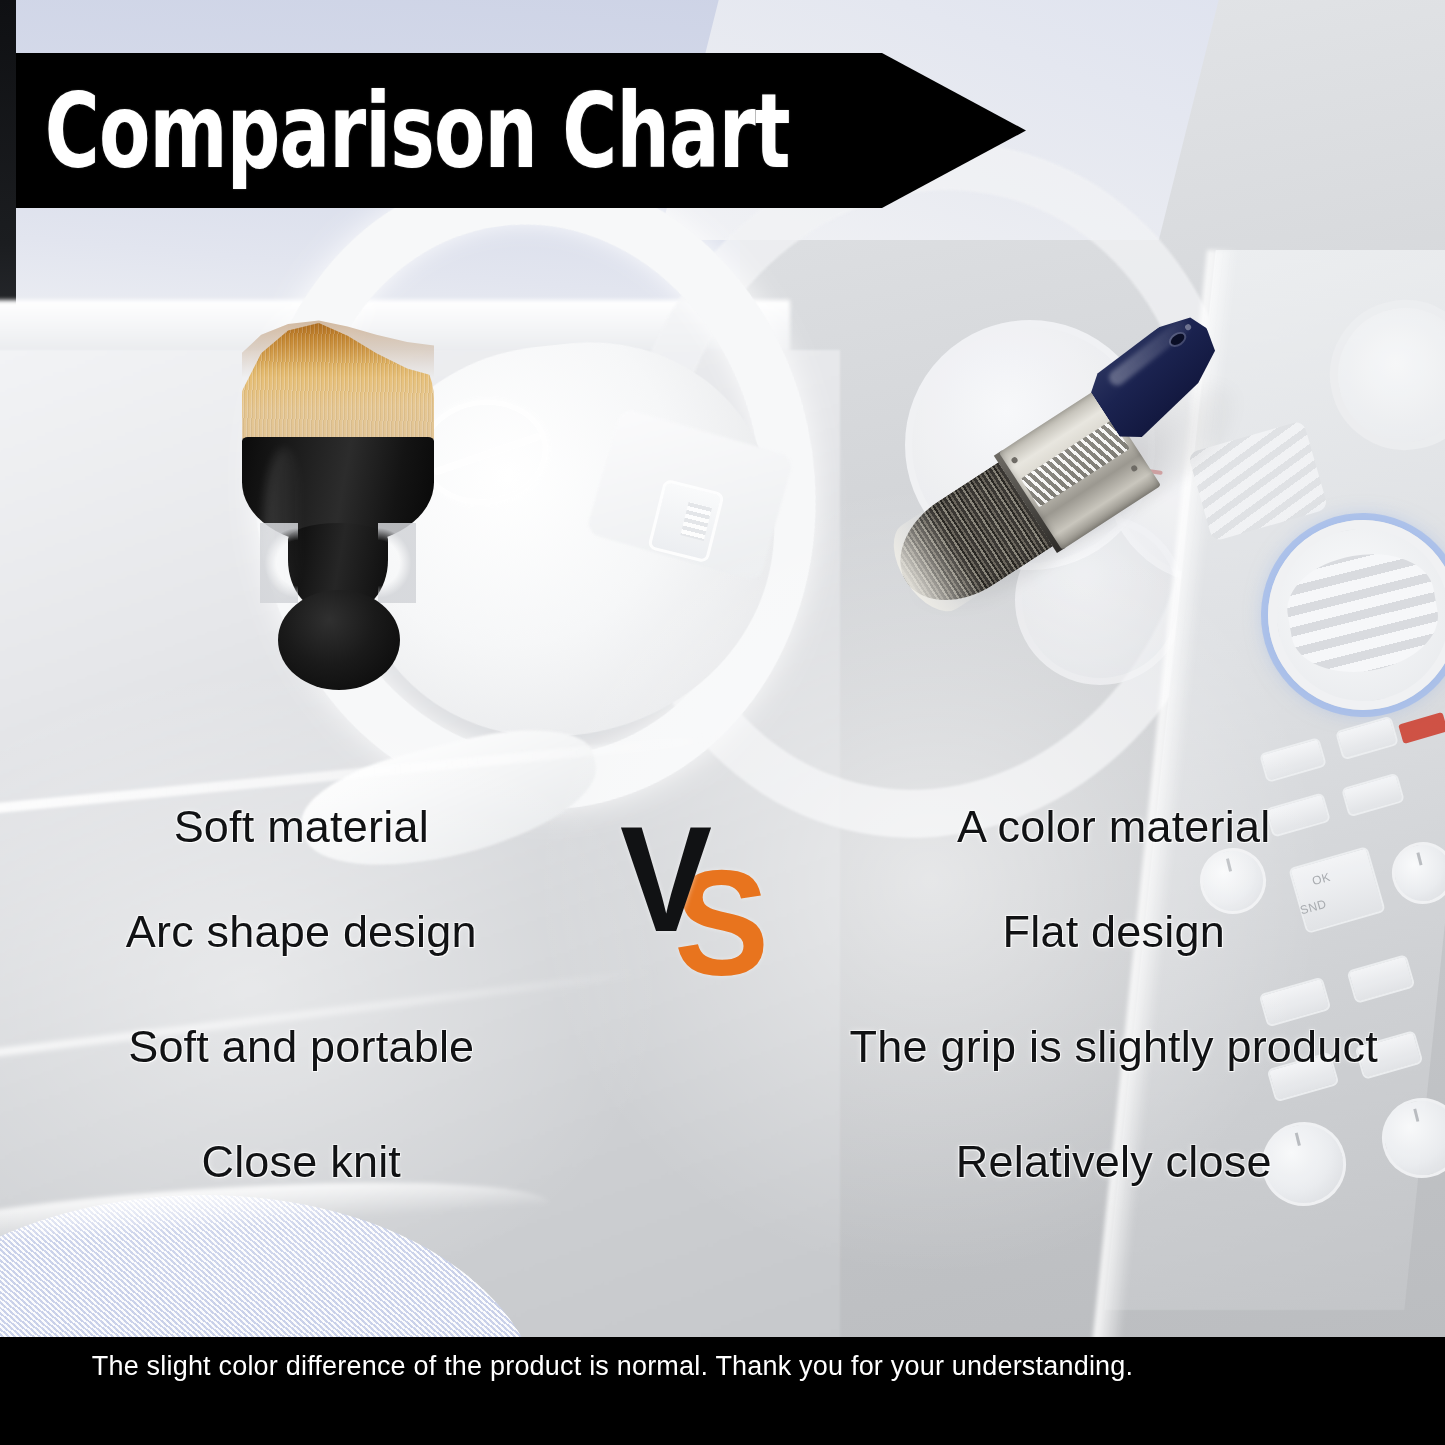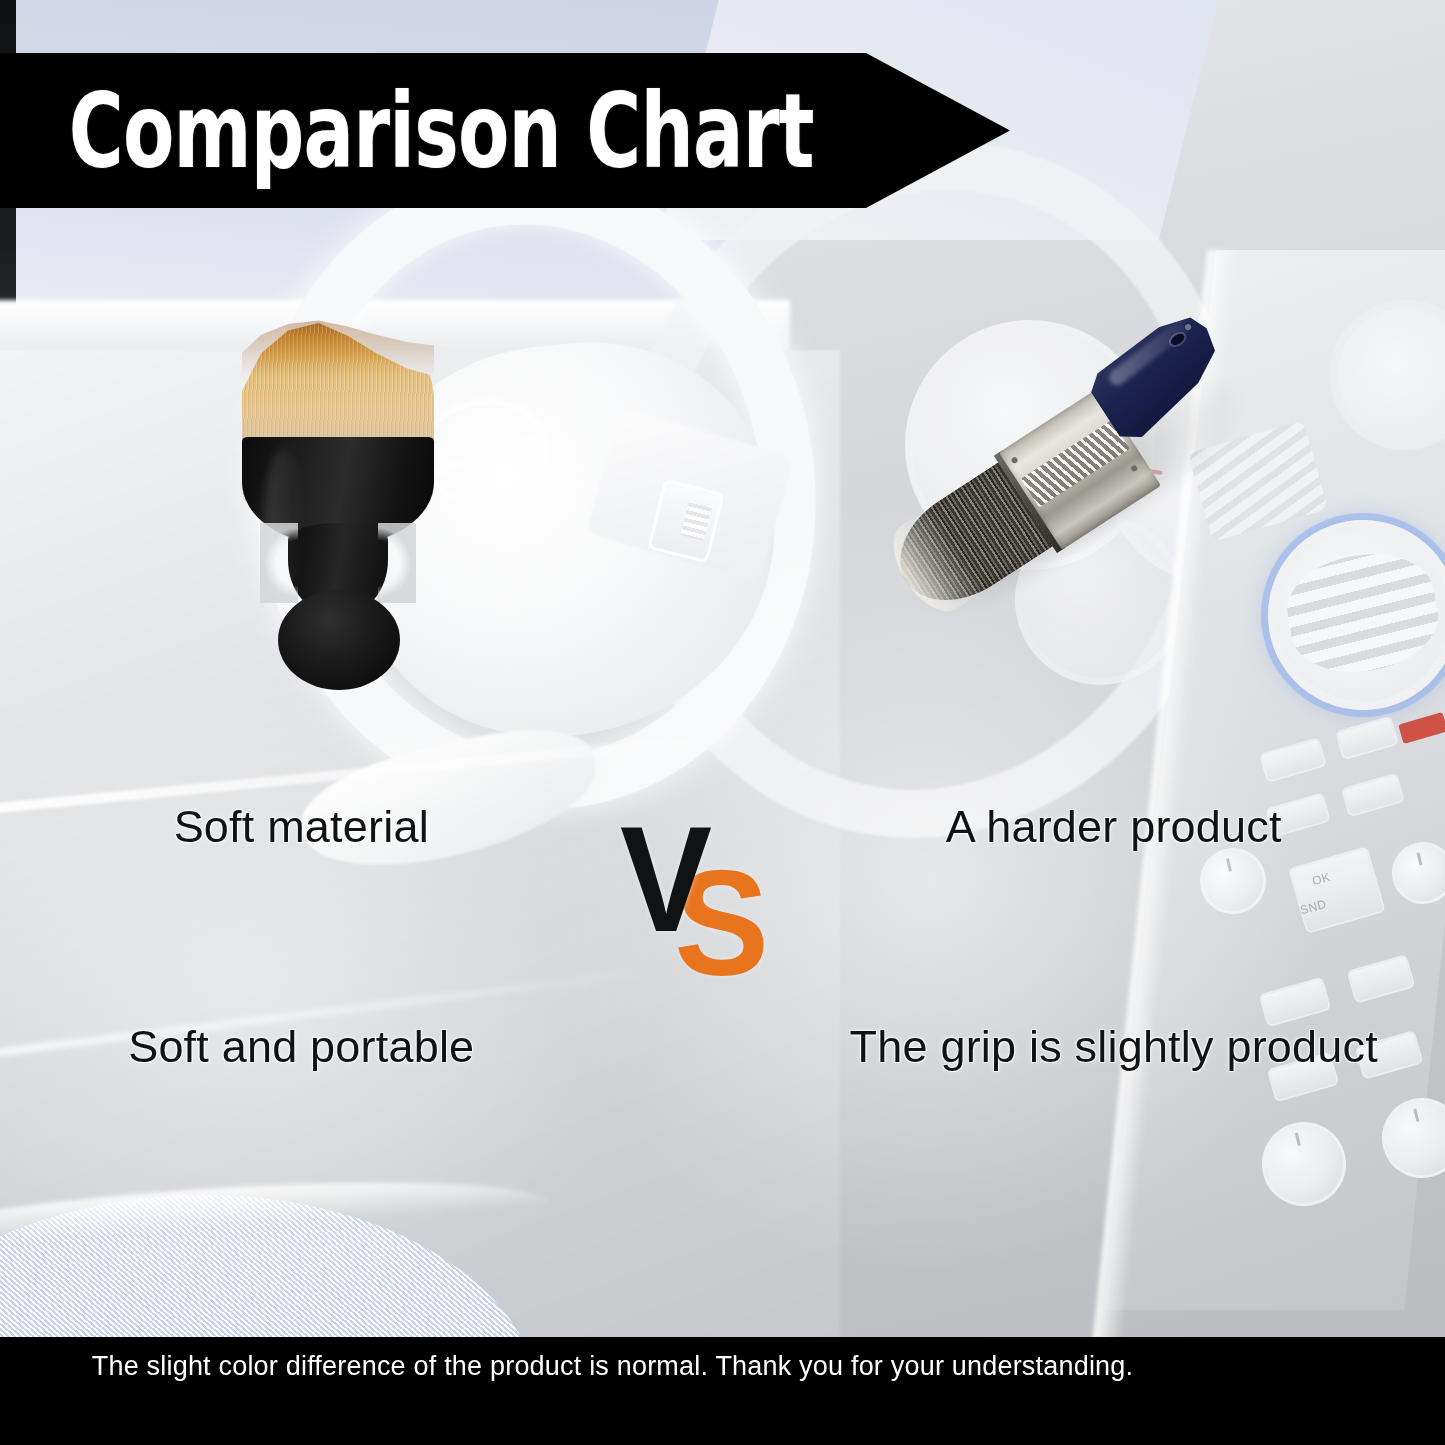--- a/index.html
+++ b/index.html
@@ -243,25 +243,25 @@
     pointer-events:none;
   }
   .glare2 {
     position:absolute; left:-200px; top:640px; width:900px; height:700px;
     background:radial-gradient(ellipse at center,rgba(255,255,255,.45) 0%,rgba(255,255,255,0) 65%);
     pointer-events:none;
   }
 
   
   .title-banner {
-    position:absolute; left:0; top:53px; width:1010px; height:155px;
+    position:absolute; left:16px; top:53px; width:1010px; height:155px;
     background:#000;
     -webkit-clip-path:polygon(0 0, 866px 0, 1010px 50%, 866px 100%, 0 100%);
     clip-path:polygon(0 0, 866px 0, 1010px 50%, 866px 100%, 0 100%);
-    display:flex; align-items:center;padding-left:40px;
+    display:flex; align-items:center;
   }
   .title-text {
     color:#fff;
     font-family:"Liberation Sans Narrow","DejaVu Sans Condensed","Liberation Sans", sans-serif;
     font-weight:700;
     font-size:104px;
     line-height:1;
     letter-spacing:-1px;
     padding-left:36px;
     transform:scaleX(.80);
@@ -567,25 +567,33 @@
   </div>
 
   <div class="vs">
     <span class="v">V</span>
     <span class="s">S</span>
   </div>
 
   <div class="rows">
     <div class="row r0">
       <div class="cell left">Soft material</div>
-      <div class="cell right">A harder product</div>
+      <div class="cell right">A color material</div>
+    </div>
+    <div class="row r1">
+      <div class="cell left">Arc shape design</div>
+      <div class="cell right">Flat design</div>
     </div>
     <div class="row r2">
       <div class="cell left">Soft and portable</div>
       <div class="cell right">The grip is slightly product</div>
     </div>
+    <div class="row r3">
+      <div class="cell left">Close knit</div>
+      <div class="cell right">Relatively close</div>
+    </div>
   </div>
 
   <div class="footer">
     <div class="footer-text">The slight color difference of the product is normal. Thank you for your understanding.</div>
   </div>
 
 </div>
 
 </body></html>

